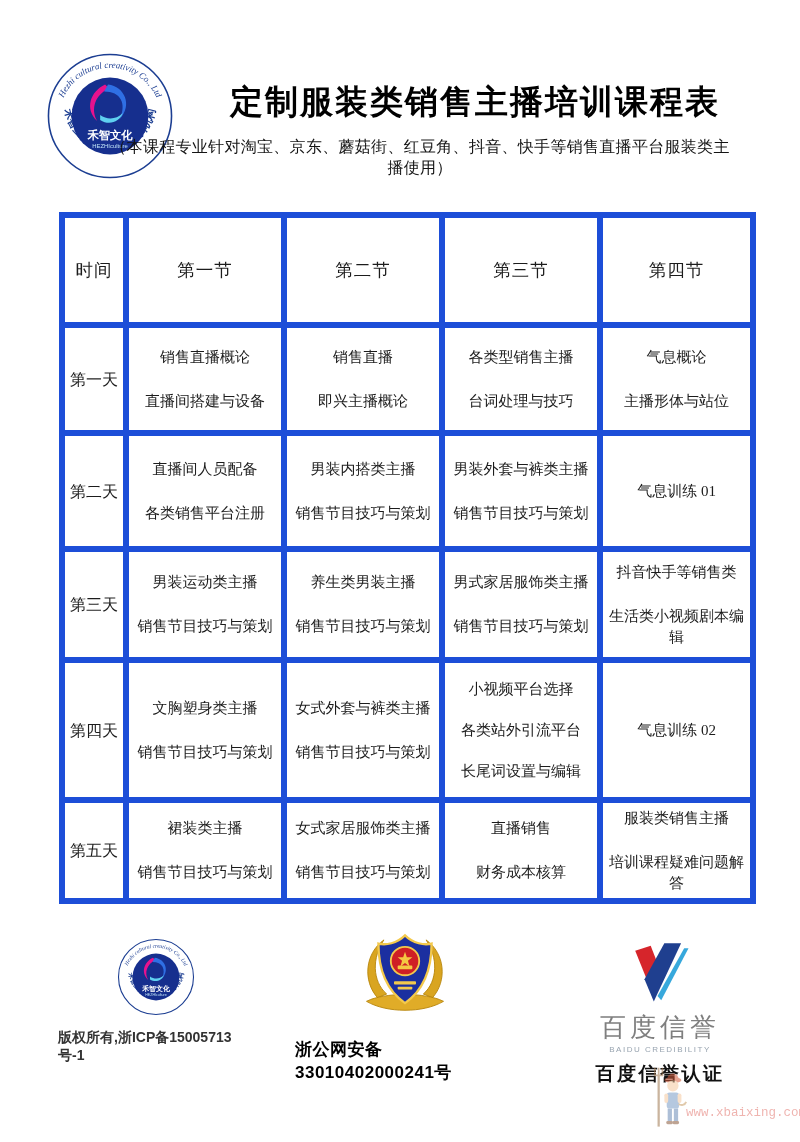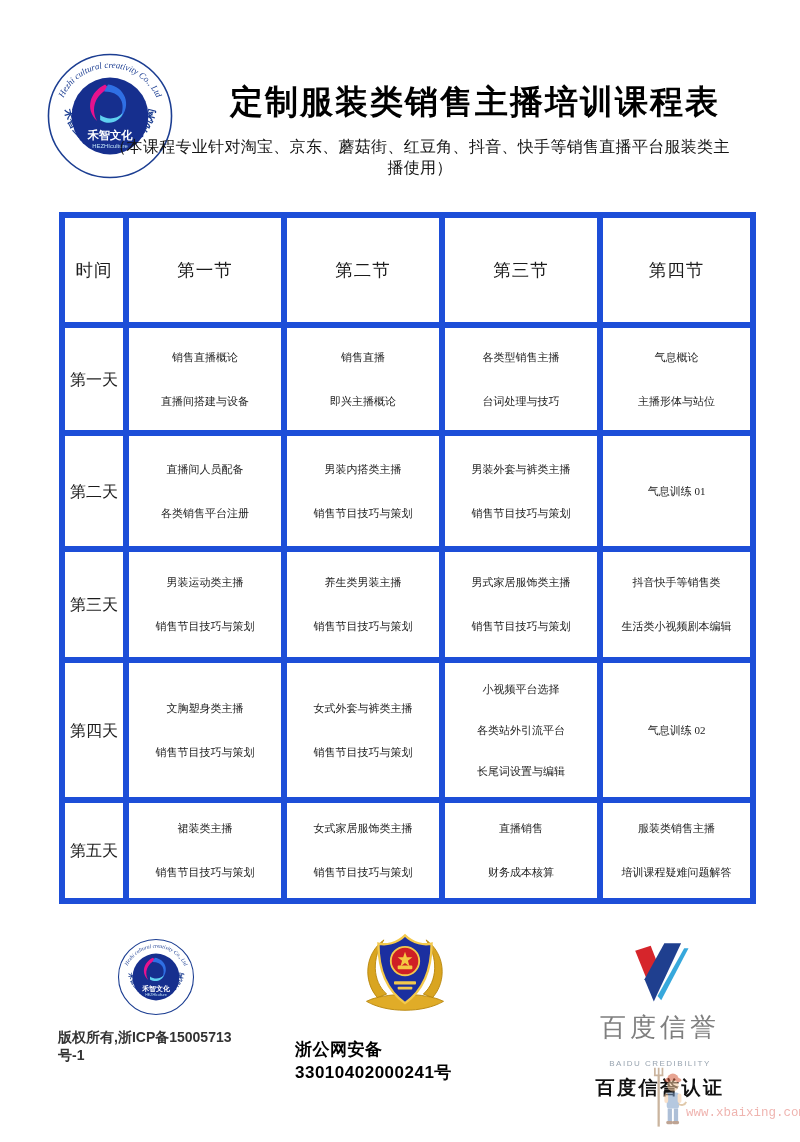--- a/index.html
+++ b/index.html
@@ -30,21 +30,21 @@
   col.c3{width:158px;}
   col.c4{width:153px;}
   tr.rh{height:110px;}
   tr.r0{height:108px;}
   tr.r1{height:116px;}
   tr.r2{height:111px;}
   tr.r3{height:140px;}
   tr.r4{height:101px;}
   .cell{
     display:flex;flex-direction:column;align-items:center;justify-content:center;
-    gap:23px;text-align:center;font-size:11px;line-height:21px;color:#1c1c1c;
+    gap:23px;text-align:center;font-size:15px;line-height:21px;color:#1c1c1c;
   }
   .cell.tight{gap:20px;}
   .cell.hdr{font-size:17.5px;letter-spacing:1px;}
   .cell.day{font-size:16px;}
 
   
   .fcol{display:flex;flex-direction:column;align-items:center;}
   #footer-left{left:58px;top:938px;width:195px;}
   #footer-left .txt{
     margin-top:13px;font-family:"Liberation Sans","DejaVu Sans",sans-serif;
@@ -54,21 +54,21 @@
   #footer-center .txt{
     margin-top:22px;font-family:"Liberation Sans","DejaVu Sans",sans-serif;
     font-size:17px;font-weight:bold;color:#000;letter-spacing:0.5px;
   }
   #footer-right{left:566px;top:942px;width:188px;}
   #footer-right .cn{
     margin-top:6px;font-family:"Liberation Sans","DejaVu Sans",sans-serif;
     font-size:26px;color:#7f7f7f;letter-spacing:4px;
   }
   #footer-right .en{
-    margin-top:14px;font-family:"Liberation Sans","DejaVu Sans",sans-serif;
+    margin-top:0;font-family:"Liberation Sans","DejaVu Sans",sans-serif;
     font-size:8px;color:#98a4b0;letter-spacing:1.5px;
   }
   #footer-right .cert{
     margin-top:7px;font-family:"Liberation Sans","DejaVu Sans",sans-serif;
     font-size:19px;font-weight:bold;color:#111;letter-spacing:2.5px;text-align:center;
   }
 
   
   #watermark{left:652px;top:1062px;width:146px;height:78px;opacity:0.55;}
   #wm-chars{position:absolute;left:40px;top:6px;font-size:33px;font-weight:bold;

